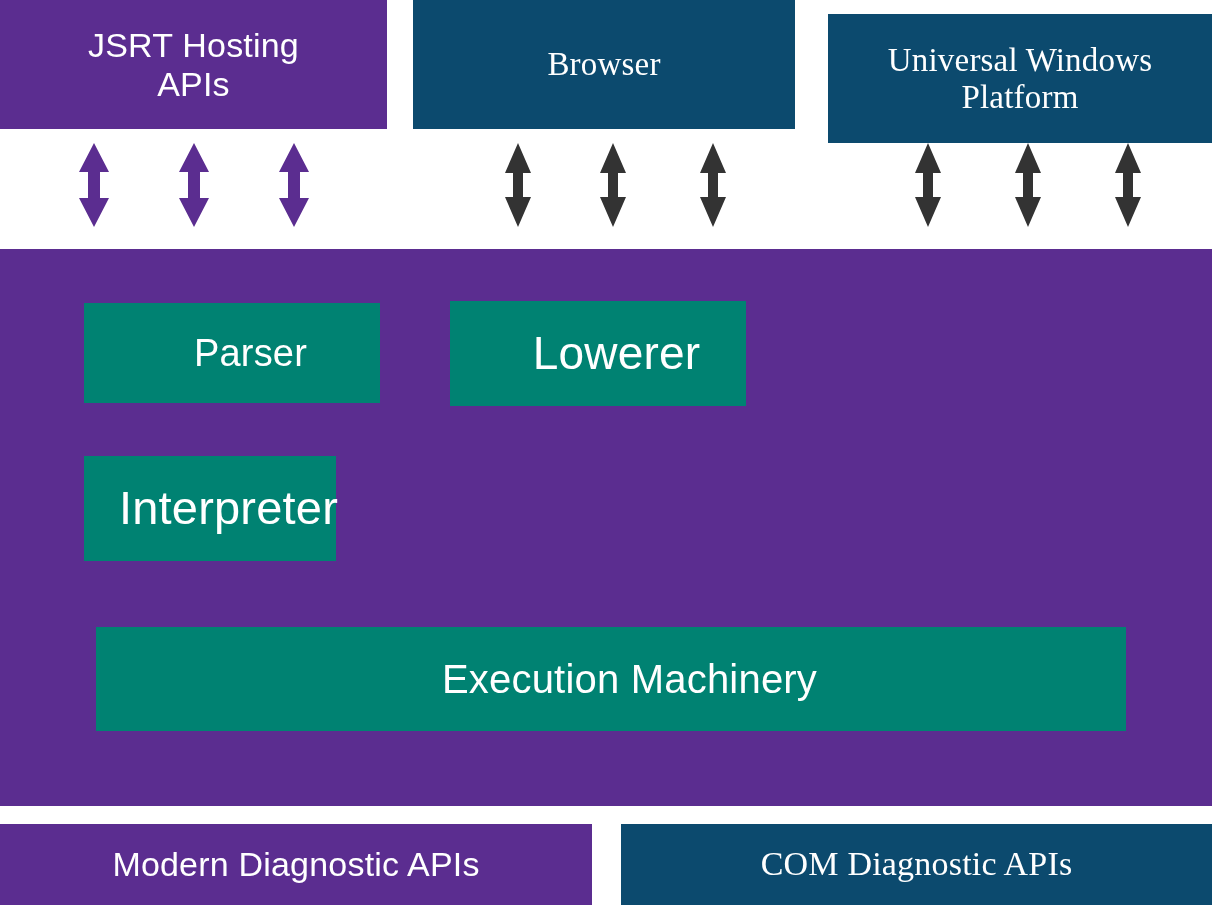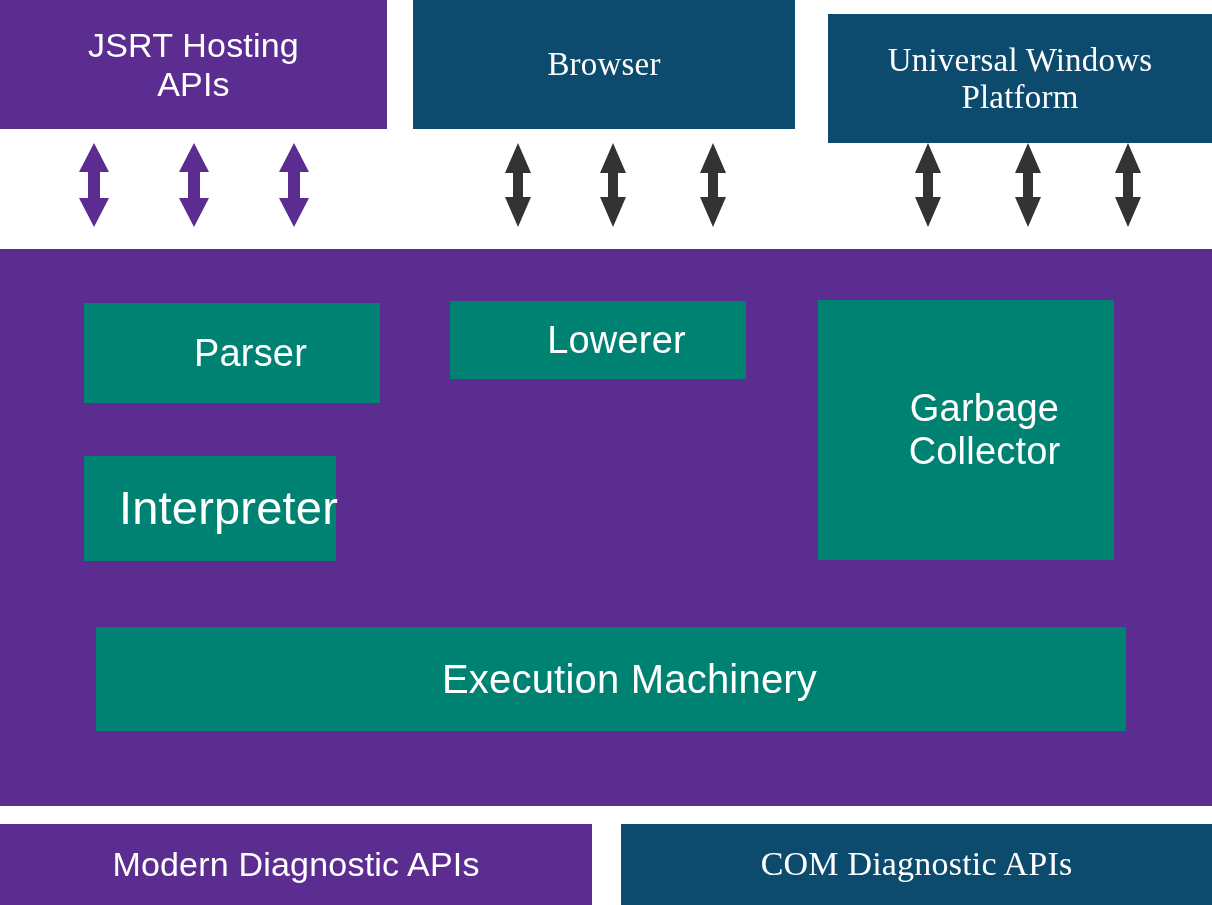--- a/index.html
+++ b/index.html
@@ -64,21 +64,21 @@
     position: absolute;
     left: 0px; top: 249px; width: 1212px; height: 557px;
   }
   #box-parser {
     left: 84px;  top: 303px; width: 296px; height: 100px;  font-size: 38px;
   }
   #box-interpreter {
     left: 84px;  top: 456px; width: 252px; height: 105px;  font-size: 47px;
   }
   #box-lowerer {
-    left: 450px; top: 301px; width: 296px; height: 78px;  font-size: 38px;
+    left: 450px; top: 301px; width: 296px; height: 105px;  font-size: 46px;
   }
   #box-jit {
     left: 450px; top: 456px; width: 296px; height: 102px;  font-size: 38px;
   }
   #box-garbage-collector {
     left: 818px; top: 300px; width: 296px; height: 260px;  font-size: 38px;
   }
   #box-execution-machinery {
     left: 84px;  top: 627px; width: 1030px; height: 104px; font-size: 40px; margin-left: 12px;
   }
@@ -124,22 +124,20 @@
       <path d="M1128 143 L1141 173 L1133 173 L1133 197 L1141 197 L1128 227 L1115 197 L1123 197 L1123 173 L1115 173 Z"></path>
     </g>
   </svg>
 
   <div class="purple-panel" id="engine-panel"></div>
 
   <div class="box teal" id="box-parser">Parser</div>
 
   <div class="box teal" id="box-lowerer">Lowerer</div>
 
-  <div class="box teal" id="box-garbage-collector">Garbage
-Collector</div>
 
   <div class="box teal" id="box-interpreter">Interpreter</div>
 
 
   <div class="box teal" id="box-execution-machinery">Execution Machinery</div>
 
   <div class="box purple" id="box-modern-diagnostic-apis">Modern Diagnostic APIs</div>
 
   <div class="box gray" id="box-com-diagnostic-apis">COM Diagnostic APIs</div>
 

